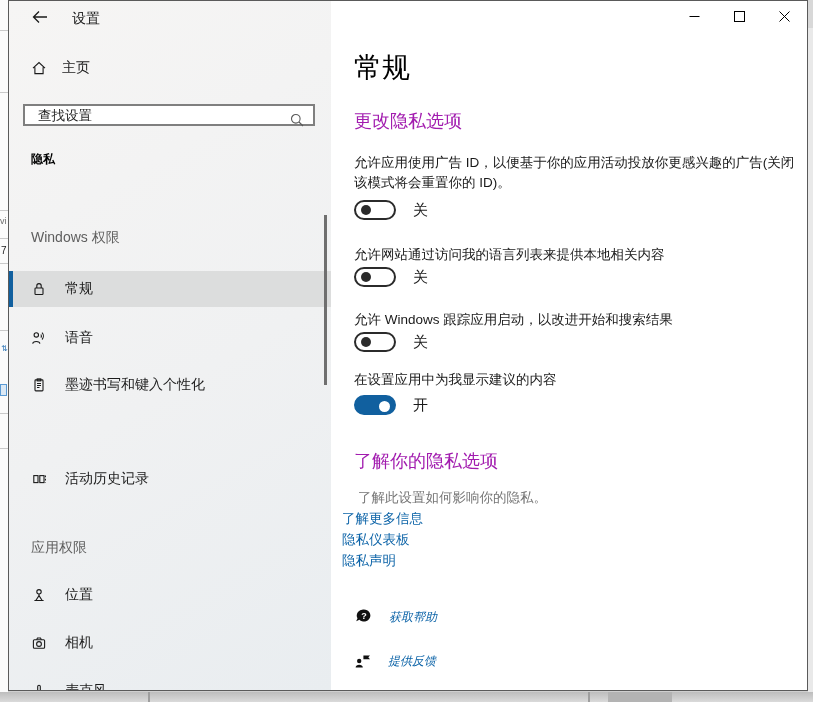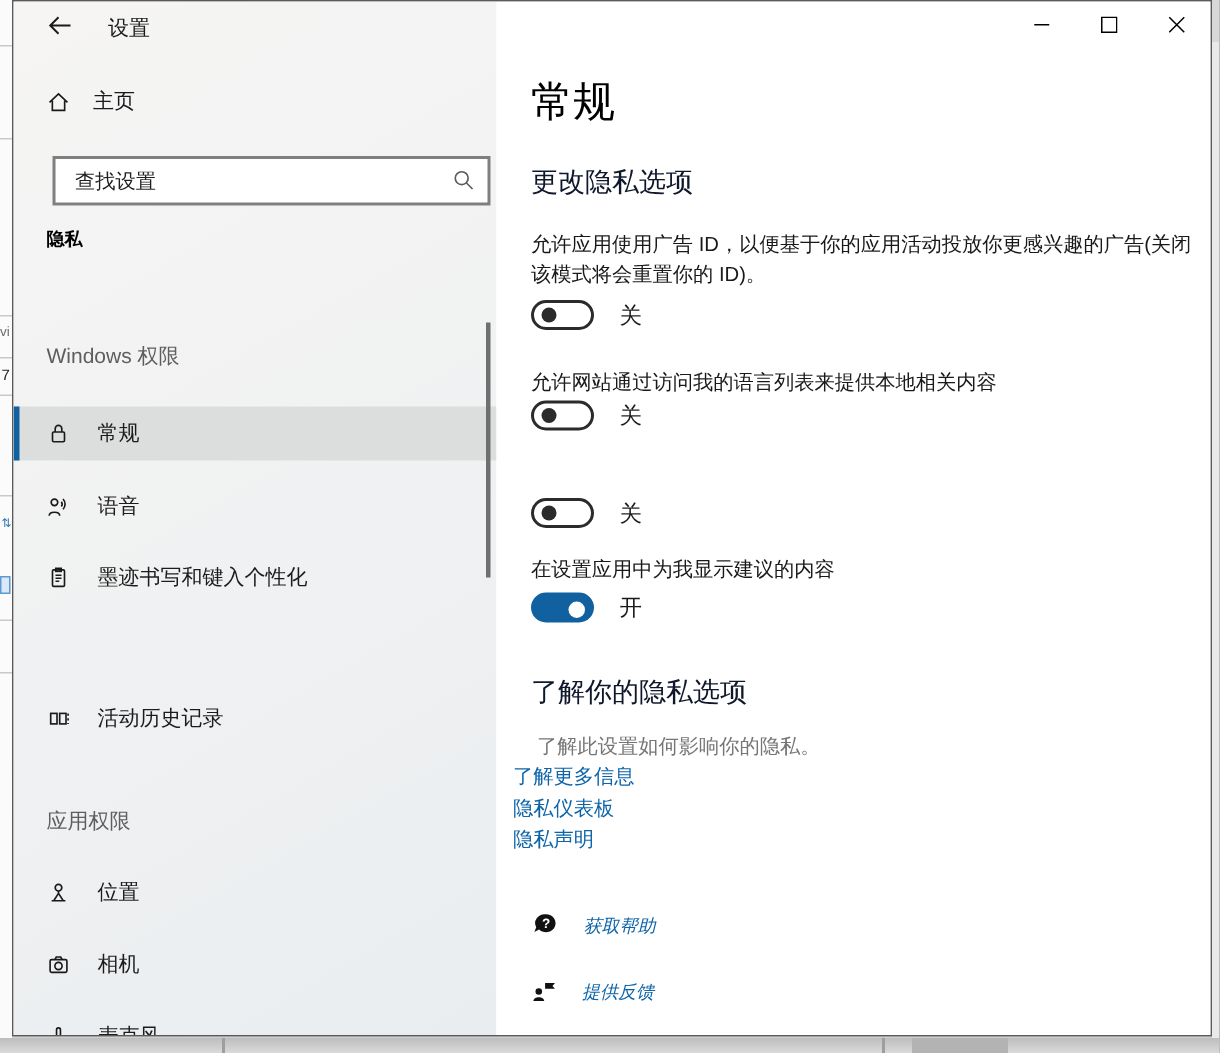--- a/index.html
+++ b/index.html
@@ -22,42 +22,42 @@
   .window{position:absolute;left:8px;top:0;width:800px;height:691px;border:1px solid #5a5a5a;
           background:#fff;display:flex;overflow:hidden;}
 
   
   .sidebar{position:relative;width:322px;flex:0 0 322px;height:100%;
            background:linear-gradient(150deg,#f6f5f4 0%,#f0f1f2 55%,#e9edf0 100%);}
   .back-btn{position:absolute;left:16px;top:4px;width:30px;height:26px;border:none;background:transparent;padding:0;cursor:pointer;}
   .app-title{position:absolute;left:63px;top:9px;font-size:14px;color:#1a1a1a;}
   .home-row{position:absolute;left:22px;top:58px;display:flex;align-items:center;gap:15px;cursor:pointer;}
   .home-row .lbl{font-size:14px;color:#1a1a1a;}
-  .search-wrap{position:absolute;left:14px;top:103px;width:292px;height:33px;margin-left:12px;}
+  .search-wrap{position:absolute;left:14px;top:103px;width:292px;height:22px;}
   .search-wrap input{width:100%;height:100%;border:2px solid #7f7f7f;background:#fff;
         padding:0 30px 0 13px;font-size:13.5px;color:#1a1a1a;outline:none;}
   .search-wrap input::placeholder{color:#1f1f1f;opacity:1;}
   .search-wrap svg{position:absolute;right:10px;top:8px;}
   .category{position:absolute;left:22px;top:150px;font-size:12px;font-weight:bold;color:#000;}
   .group-label{position:absolute;left:22px;font-size:14px;color:#5e5e5e;}
   .nav-item{position:absolute;left:0;width:322px;height:36px;display:flex;align-items:center;
             gap:18px;padding-left:22px;cursor:pointer;}
   .nav-item .lbl{font-size:14px;color:#1c1c1c;white-space:nowrap;}
   .nav-item.selected{background:#dcdddd;}
   .nav-item .accent{display:none;}
   .nav-item.selected .accent{display:block;position:absolute;left:0;top:0;width:4px;height:36px;background:#11609f;}
   .scroll-thumb{position:absolute;right:4px;top:214px;width:3px;height:170px;background:#6f6f6f;}
 
   
   .main{position:relative;flex:1;height:100%;background:#fff;}
   .win-controls{position:absolute;top:0;right:0;display:flex;}
   .win-controls button{width:45px;height:30px;border:none;background:transparent;display:flex;
         align-items:center;justify-content:center;cursor:pointer;padding:0;}
   .page-title{position:absolute;left:23px;top:48px;font-size:28px;font-weight:400;color:#000;margin:0;}
-  .sec-heading{position:absolute;left:23px;font-size:18px;font-weight:400;color:#0f172a;margin:0;}
+  .sec-heading{position:absolute;left:23px;font-size:18px;font-weight:400;color:#a21caf;margin:0;}
   .para{position:absolute;left:23px;width:452px;font-size:13.5px;line-height:20px;color:#191919;margin:0;}
   .toggle-row{position:absolute;left:23px;display:flex;align-items:center;gap:17px;}
   .toggle{position:relative;width:42px;height:20px;border-radius:10px;border:2px solid #2b2b2b;cursor:pointer;}
   .toggle .knob{position:absolute;left:5px;top:3px;width:10px;height:10px;border-radius:50%;background:#2b2b2b;}
   .toggle.on{border-color:#11609f;background:#11609f;}
   .toggle.on .knob{left:auto;right:4px;top:3.5px;width:11px;height:11px;background:#fff;}
   .state{font-size:15px;color:#1a1a1a;}
   .gray-desc{position:absolute;left:23px;font-size:13.5px;color:#767676;margin:4px;}
   .link{font-size:13.5px;color:#0d64a8;text-decoration:none;cursor:pointer;}
   .link-block{position:absolute;left:11px;}
@@ -224,20 +224,21 @@
       </div>
 
       <p class="para" style="top:244px">允许网站通过访问我的语言列表来提供本地相关内容</p>
       <div class="toggle-row" style="top:266px">
         <div class="toggle">
             <div class="knob"></div>
           </div>
         <span class="state">关</span>
       </div>
 
+      <p class="para" style="top:309px">允许 Windows 跟踪应用启动，以改进开始和搜索结果</p>
       <div class="toggle-row" style="top:331px">
         <div class="toggle">
             <div class="knob"></div>
           </div>
         <span class="state">关</span>
       </div>
 
       <p class="para" style="top:369px">在设置应用中为我显示建议的内容</p>
       <div class="toggle-row" style="top:394px">
         <div class="toggle on">

